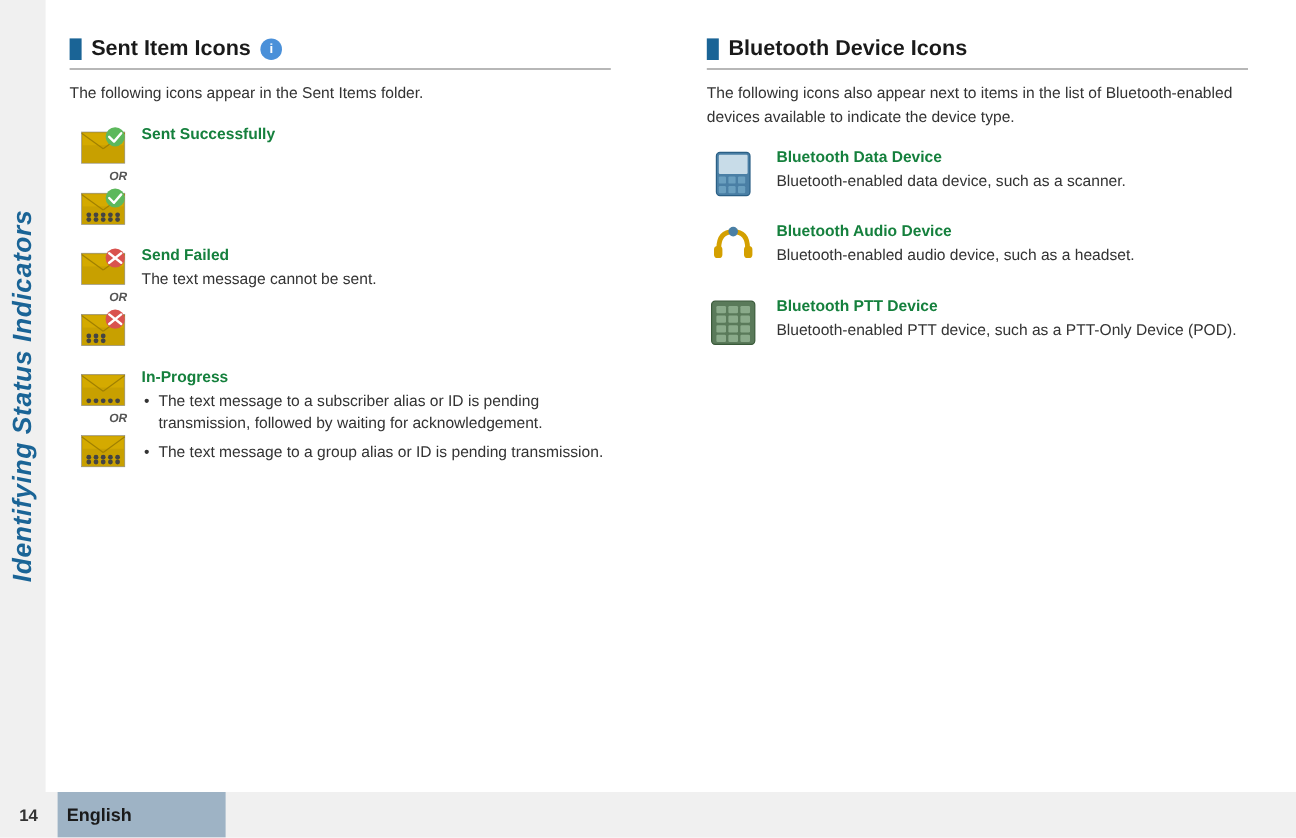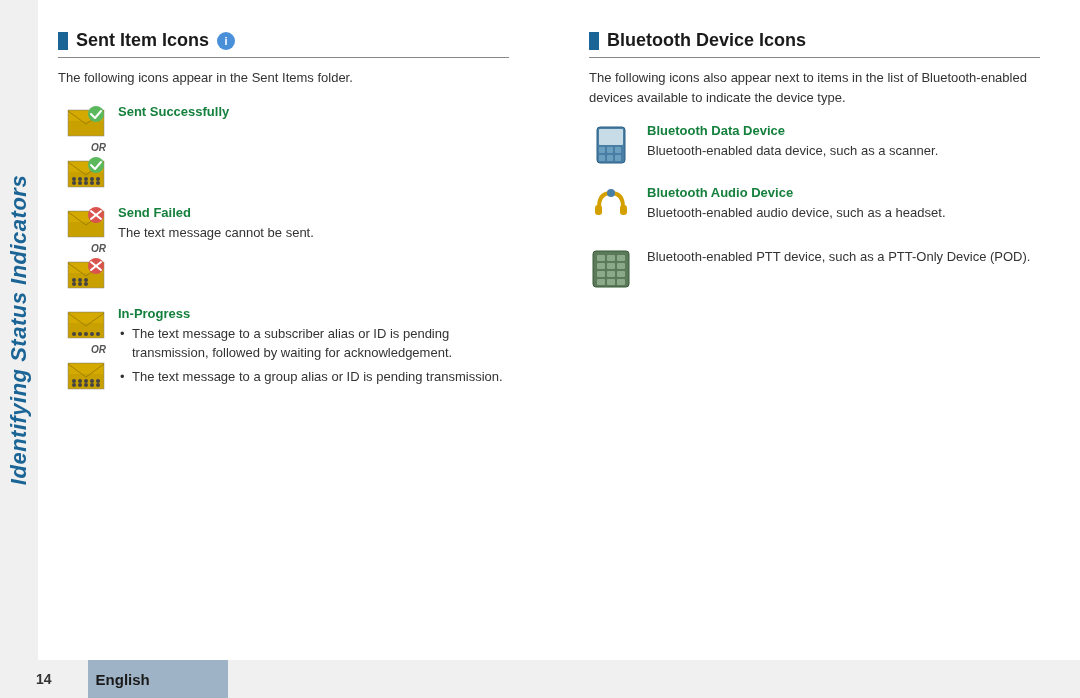--- a/index.html
+++ b/index.html
@@ -178,21 +178,21 @@
 
     
     .bottom-bar {
       display: flex;
       align-items: center;
       height: 38px;
       background: #f0f0f0;
     }
 
     .page-number {
-      padding: 0 36px;
+      padding: 0 16px;
       font-size: 14px;
       font-weight: bold;
       color: #333;
     }
 
     .english-tab {
       background: #9eb3c5;
       height: 38px;
       display: flex;
       align-items: center;
@@ -413,20 +413,21 @@
             <rect x="18" y="16" width="8" height="6" rx="1" fill="#8aaa8a"></rect>
             <rect x="28" y="16" width="8" height="6" rx="1" fill="#8aaa8a"></rect>
             <rect x="8" y="24" width="8" height="6" rx="1" fill="#8aaa8a"></rect>
             <rect x="18" y="24" width="8" height="6" rx="1" fill="#8aaa8a"></rect>
             <rect x="28" y="24" width="8" height="6" rx="1" fill="#8aaa8a"></rect>
             <rect x="8" y="32" width="8" height="6" rx="1" fill="#8aaa8a"></rect>
             <rect x="18" y="32" width="8" height="6" rx="1" fill="#8aaa8a"></rect>
             <rect x="28" y="32" width="8" height="6" rx="1" fill="#8aaa8a"></rect>
           </svg>
           <div class="icon-text-column">
+            <div class="icon-label">Bluetooth PTT Device</div>
             <div class="icon-desc">Bluetooth-enabled PTT device, such as a PTT-Only Device (POD).</div>
           </div>
         </div>
       </div>
 
     </div>
   </div>
 </div>
 
 <div class="bottom-bar">

